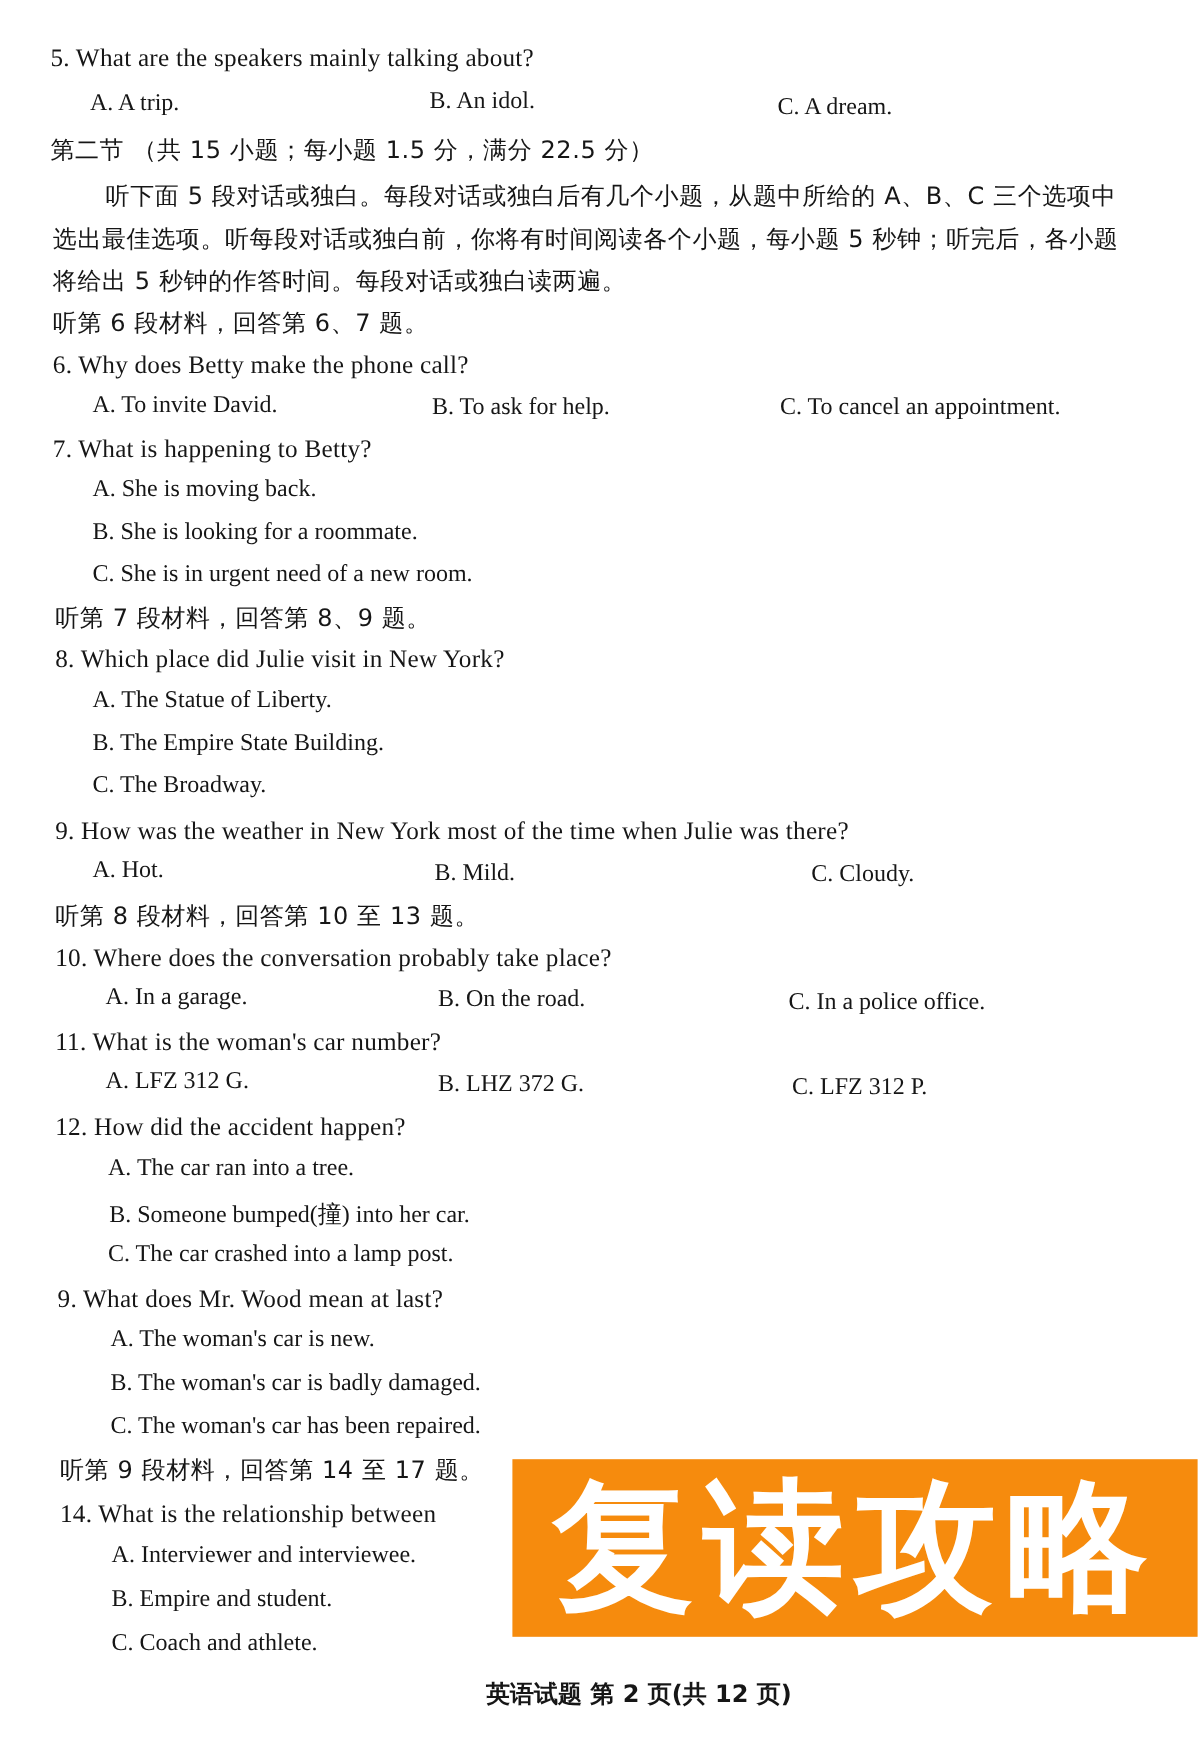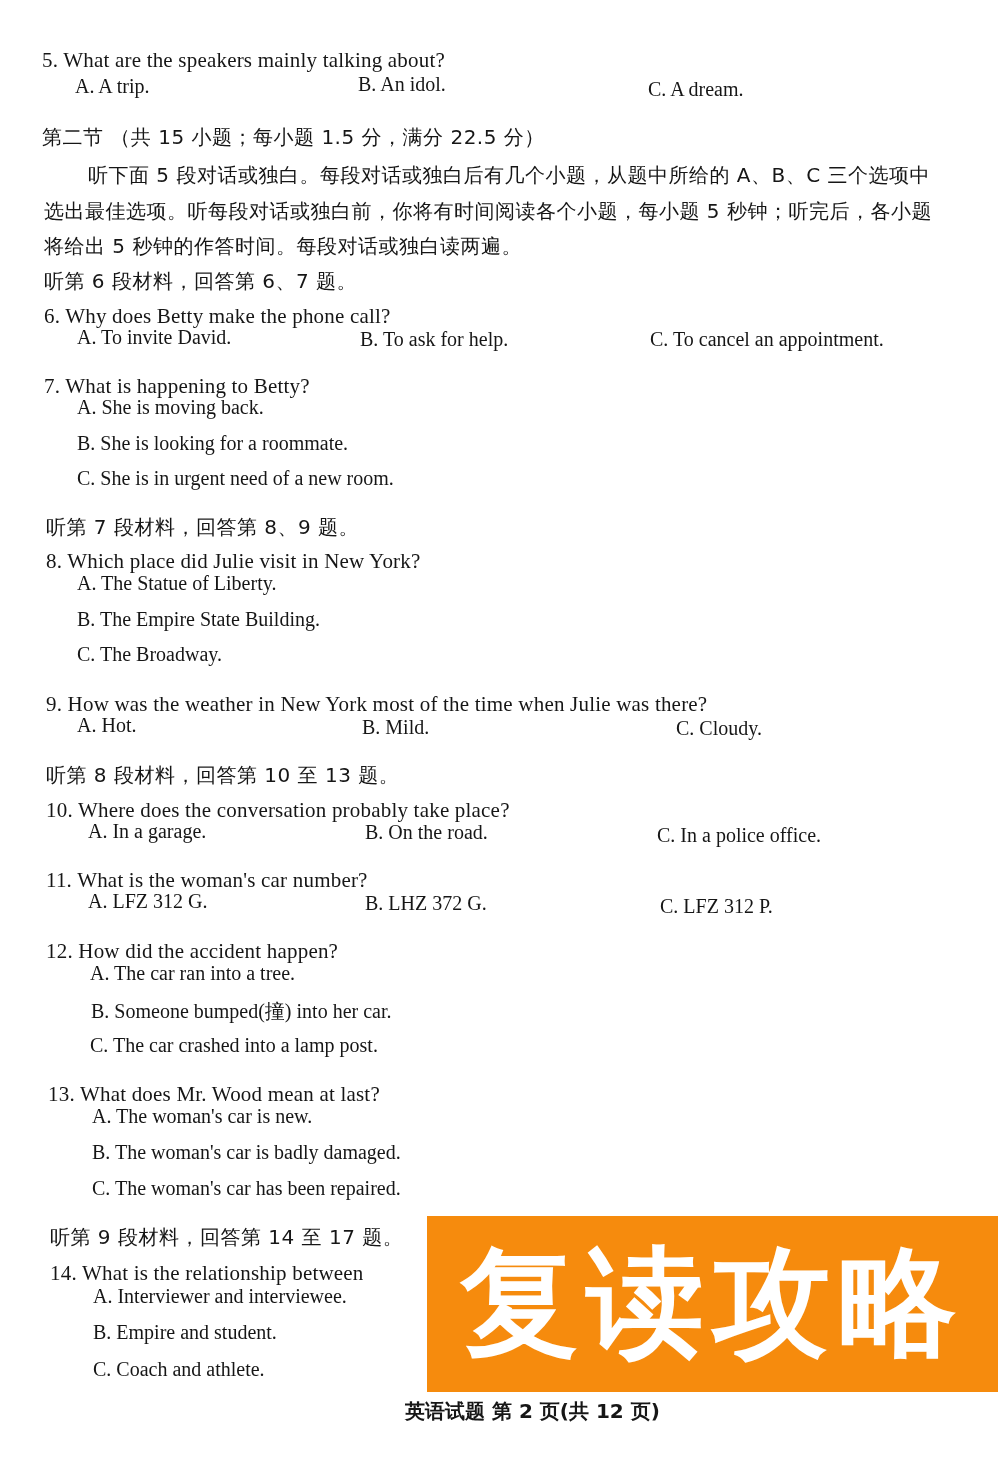--- a/index.html
+++ b/index.html
@@ -1,25 +1,25 @@
 <!DOCTYPE html>
 <html><head>
 <meta charset="utf-8">
 <style>
   html, body { margin: 0; padding: 0; }
   body {
     width: 1000px; height: 1467px; background: #ffffff; position: relative; overflow: hidden;
     font-family: "Liberation Serif", "DejaVu Serif", serif; color: #161616;
   }
-  .line { position: absolute; font-size: 21px; white-space: nowrap; letter-spacing: 0.2px; margin-top: 12px; }
+  .line { position: absolute; font-size: 21px; white-space: nowrap; letter-spacing: 0.2px; }
   .cn { font-family: "DejaVu Sans", sans-serif; font-size: 20px; letter-spacing: 0.5px; }
   .bold { font-weight: normal; }
   .opt { position: absolute; font-size: 20px; white-space: nowrap; }
   .banner {
-    position: absolute; left: 427px; top: 1216px; width: 571px; height: 176px;
+    position: absolute; left: 427px; top: 1216px; width: 571px; height: 148px;
     background: #f68b0d; display: flex; align-items: center; justify-content: center;
   }
   .banner span {
     color: #ffffff; font-family: "DejaVu Sans", sans-serif; font-size: 118px; font-weight: bold; letter-spacing: 8px;
   }
   .footer { position: absolute; left: 405px; top: 1398px; font-family: "DejaVu Sans", sans-serif; font-size: 20px; font-weight: bold; }
 </style>
 </head>
 <body>
 
@@ -70,21 +70,21 @@
   <div class="line" style="left:46px;top:856px">11. What is the woman's car number?</div>
   <div class="opt" style="left:88px;top:890px">A. LFZ 312 G.</div>
   <div class="opt" style="left:365px;top:892px">B. LHZ 372 G.</div>
   <div class="opt" style="left:660px;top:895px">C. LFZ 312 P.</div>
 
   <div class="line" style="left:46px;top:927px">12. How did the accident happen?</div>
   <div class="opt" style="left:90px;top:962px">A. The car ran into a tree.</div>
   <div class="opt" style="left:91px;top:998px">B. Someone bumped(撞) into her car.</div>
   <div class="opt" style="left:90px;top:1034px">C. The car crashed into a lamp post.</div>
 
-  <div class="line" style="left:48px;top:1070px">13. What does Mr. Wood mean at last?</div>
+  <div class="line" style="left:48px;top:1070px">9. What does Mr. Wood mean at last?</div>
   <div class="opt" style="left:92px;top:1105px">A. The woman's car is new.</div>
   <div class="opt" style="left:92px;top:1141px">B. The woman's car is badly damaged.</div>
   <div class="opt" style="left:92px;top:1177px">C. The woman's car has been repaired.</div>
 
   <div class="line cn" style="left:50px;top:1212px">听第 9 段材料，回答第 14 至 17 题。</div>
 
   <div class="line" style="left:50px;top:1249px">14. What is the relationship between</div>
   <div class="opt" style="left:93px;top:1285px">A. Interviewer and interviewee.</div>
   <div class="opt" style="left:93px;top:1321px">B. Empire and student.</div>
   <div class="opt" style="left:93px;top:1358px">C. Coach and athlete.</div>

